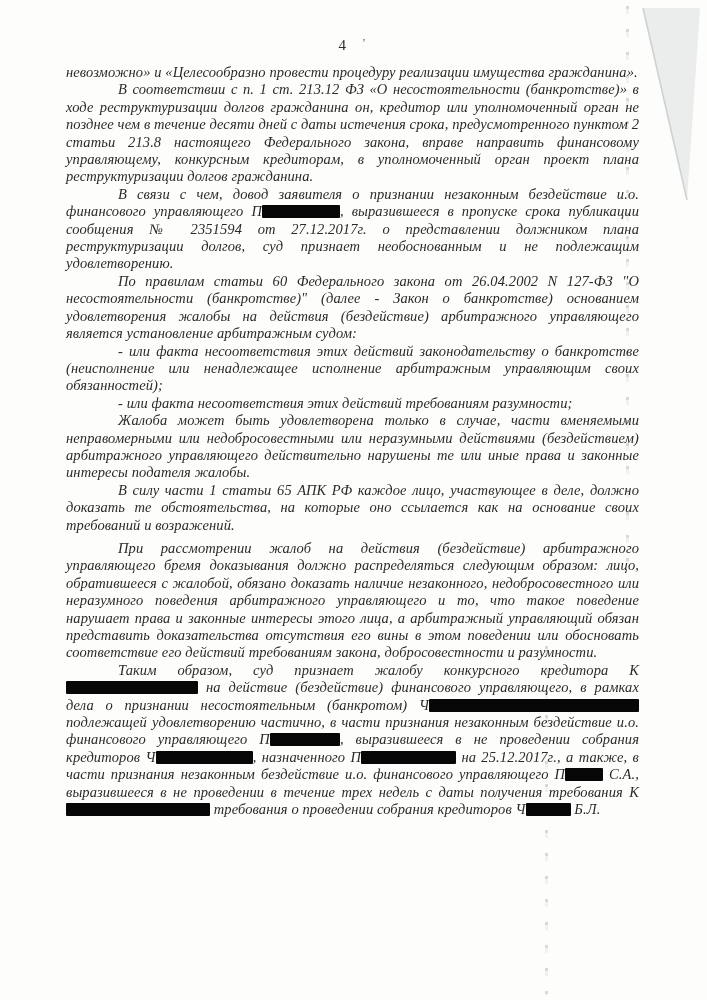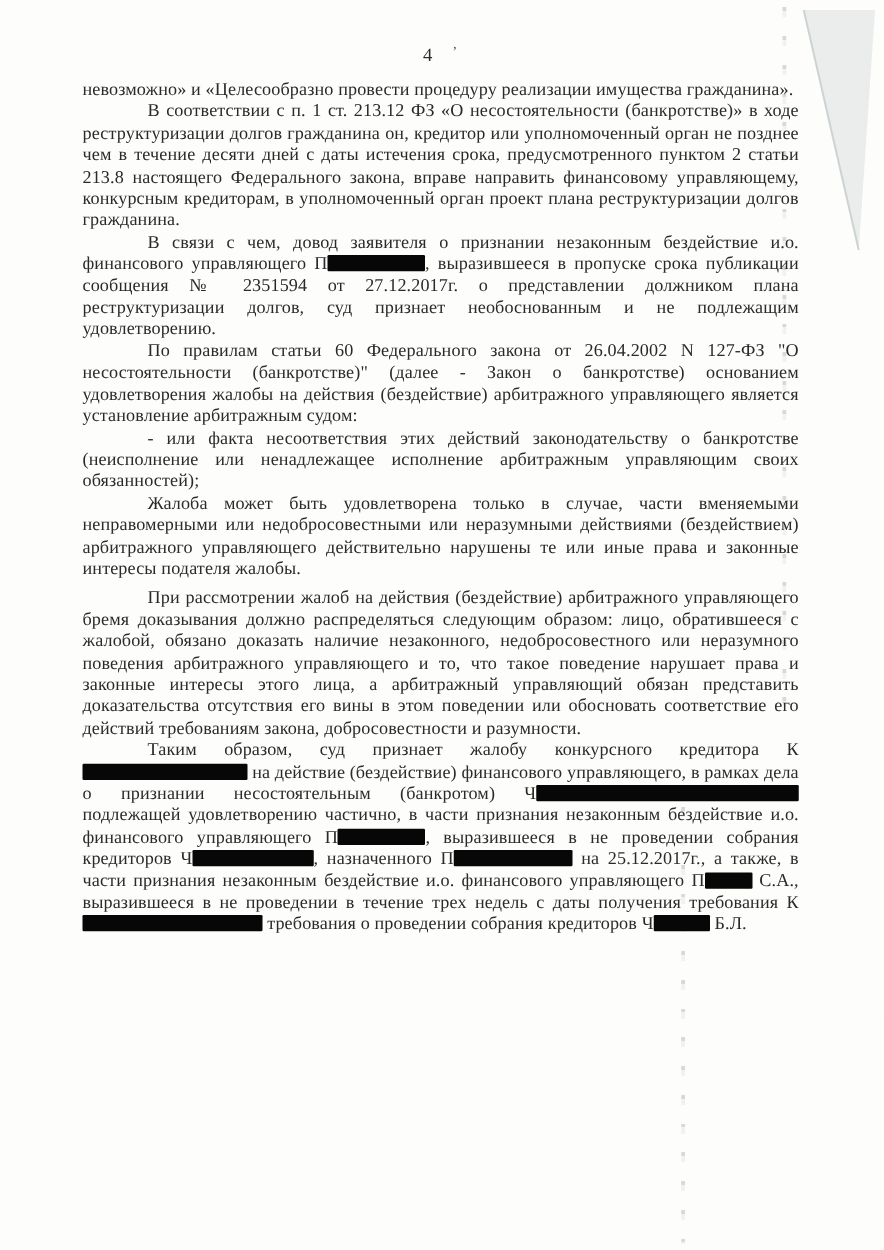--- a/index.html
+++ b/index.html
@@ -37,20 +37,21 @@
   .body-text {
     position: absolute;
     top: 64px;
     left: 66px;
     width: 573px;
     font-size: 14.5px;
     line-height: 17.4px;
     text-align: justify;
     color: #2b2a28;
     letter-spacing: 0.1px;
+    font-style: italic;
   }
   p.para {
     margin: 0;
     padding: 0;
   }
   p.para.indent { text-indent: 52px; }
   p.para.space-before { margin-top: 6px; }
   .redaction {
     display: inline-block;
     height: 13px;
@@ -96,18 +97,20 @@
   <div class="header">
     <span>4</span><span class="mark">’</span>
   </div>
 
   <div class="body-text">
       <p class="para">невозможно» и «Целесообразно провести процедуру реализации имущества гражданина».</p>
       <p class="para indent">В соответствии с п. 1 ст. 213.12 ФЗ «О несостоятельности (банкротстве)» в ходе реструктуризации долгов гражданина он, кредитор или уполномоченный орган не позднее чем в течение десяти дней с даты истечения срока, предусмотренного пунктом 2 статьи 213.8 настоящего Федерального закона, вправе направить финансовому управляющему, конкурсным кредиторам, в уполномоченный орган проект плана реструктуризации долгов гражданина.</p>
       <p class="para indent">В связи с чем, довод заявителя о признании незаконным бездействие и.о. финансового управляющего П<span class="redaction" style="width: 78px;"></span>, выразившееся в пропуске срока публикации сообщения № 2351594 от 27.12.2017г. о представлении должником плана реструктуризации долгов, суд признает необоснованным и не подлежащим удовлетворению.</p>
       <p class="para indent">По правилам статьи 60 Федерального закона от 26.04.2002 N 127-ФЗ "О несостоятельности (банкротстве)" (далее - Закон о банкротстве) основанием удовлетворения жалобы на действия (бездействие) арбитражного управляющего является установление арбитражным судом:</p>
       <p class="para indent">- или факта несоответствия этих действий законодательству о банкротстве (неисполнение или ненадлежащее исполнение арбитражным управляющим своих обязанностей);</p>
+      <p class="para indent">- или факта несоответствия этих действий требованиям разумности;</p>
       <p class="para indent">Жалоба может быть удовлетворена только в случае, части вменяемыми неправомерными или недобросовестными или неразумными действиями (бездействием) арбитражного управляющего действительно нарушены те или иные права и законные интересы подателя жалобы.</p>
+      <p class="para indent">В силу части 1 статьи 65 АПК РФ каждое лицо, участвующее в деле, должно доказать те обстоятельства, на которые оно ссылается как на основание своих требований и возражений.</p>
       <p class="para indent space-before">При рассмотрении жалоб на действия (бездействие) арбитражного управляющего бремя доказывания должно распределяться следующим образом: лицо, обратившееся с жалобой, обязано доказать наличие незаконного, недобросовестного или неразумного поведения арбитражного управляющего и то, что такое поведение нарушает права и законные интересы этого лица, а арбитражный управляющий обязан представить доказательства отсутствия его вины в этом поведении или обосновать соответствие его действий требованиям закона, добросовестности и разумности.</p>
       <p class="para indent">Таким образом, суд признает жалобу конкурсного кредитора К<span class="redaction" style="width: 132px;"></span> на действие (бездействие) финансового управляющего, в рамках дела о признании несостоятельным (банкротом) Ч<span class="redaction" style="width: 210px;"></span> подлежащей удовлетворению частично, в части  признания незаконным бездействие и.о. финансового управляющего П<span class="redaction" style="width: 70px;"></span>, выразившееся в не проведении собрания кредиторов Ч<span class="redaction" style="width: 97px;"></span>, назначенного П<span class="redaction" style="width: 95px;"></span> на 25.12.2017г., а также, в части признания незаконным бездействие и.о. финансового управляющего П<span class="redaction" style="width: 38px;"></span> С.А., выразившееся в не проведении в течение трех недель с даты получения требования К<span class="redaction" style="width: 144px;"></span> требования о проведении собрания кредиторов Ч<span class="redaction" style="width: 45px;"></span> Б.Л.</p>
     </div>
 
 </div>
 
 </body></html>

